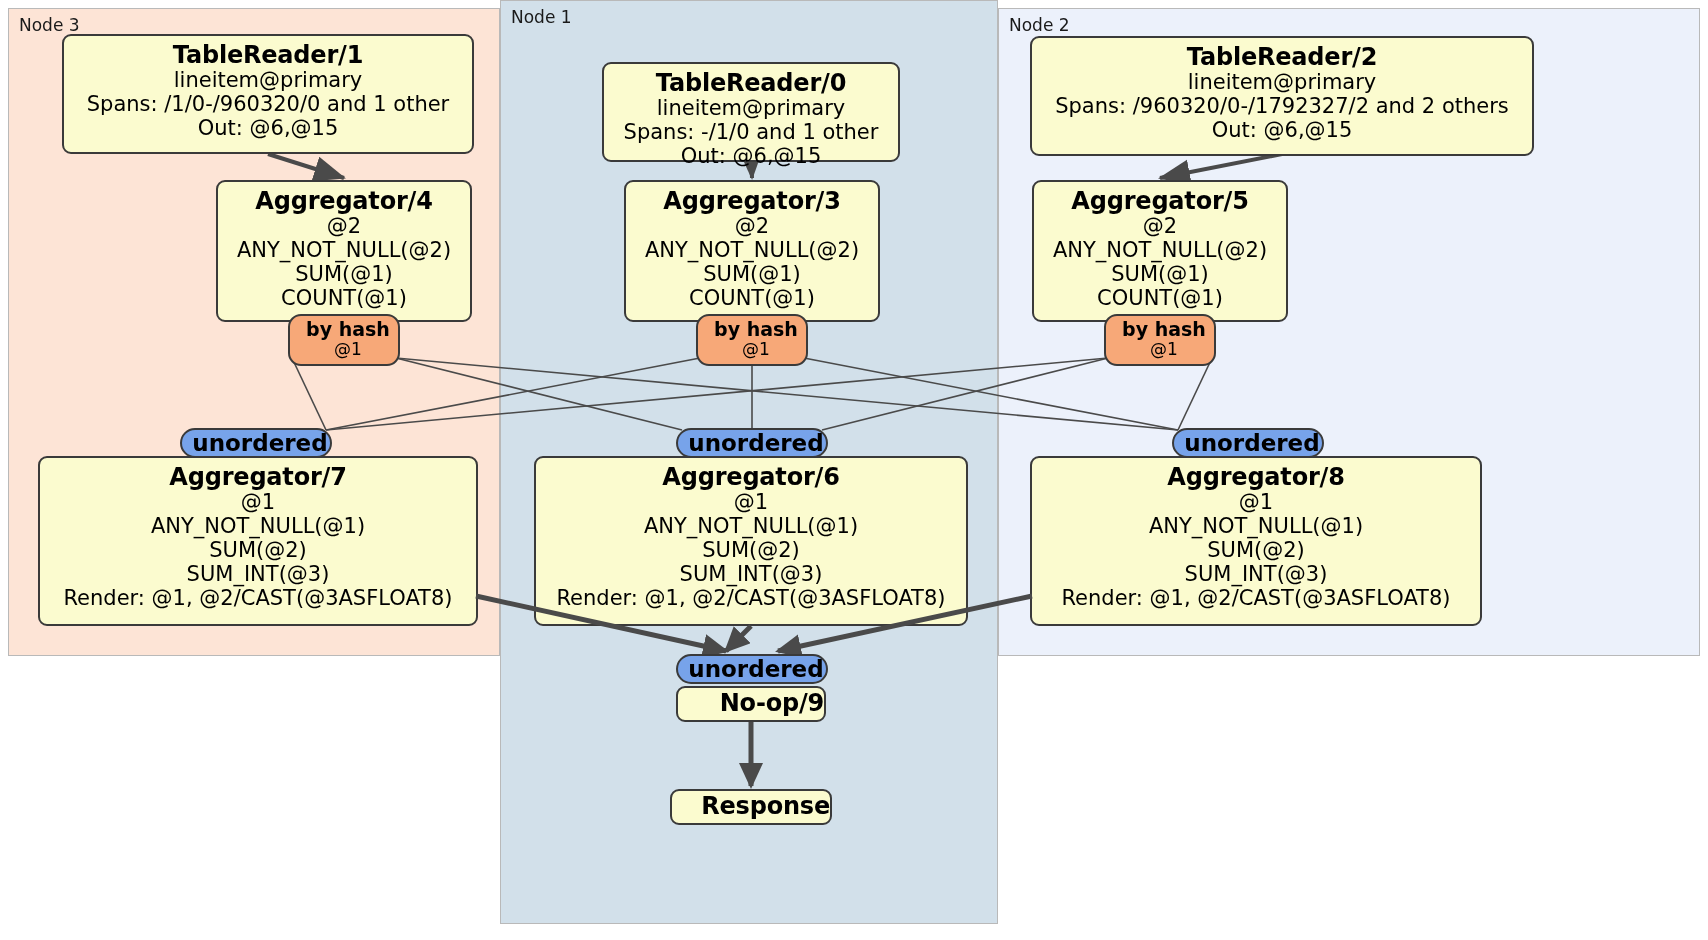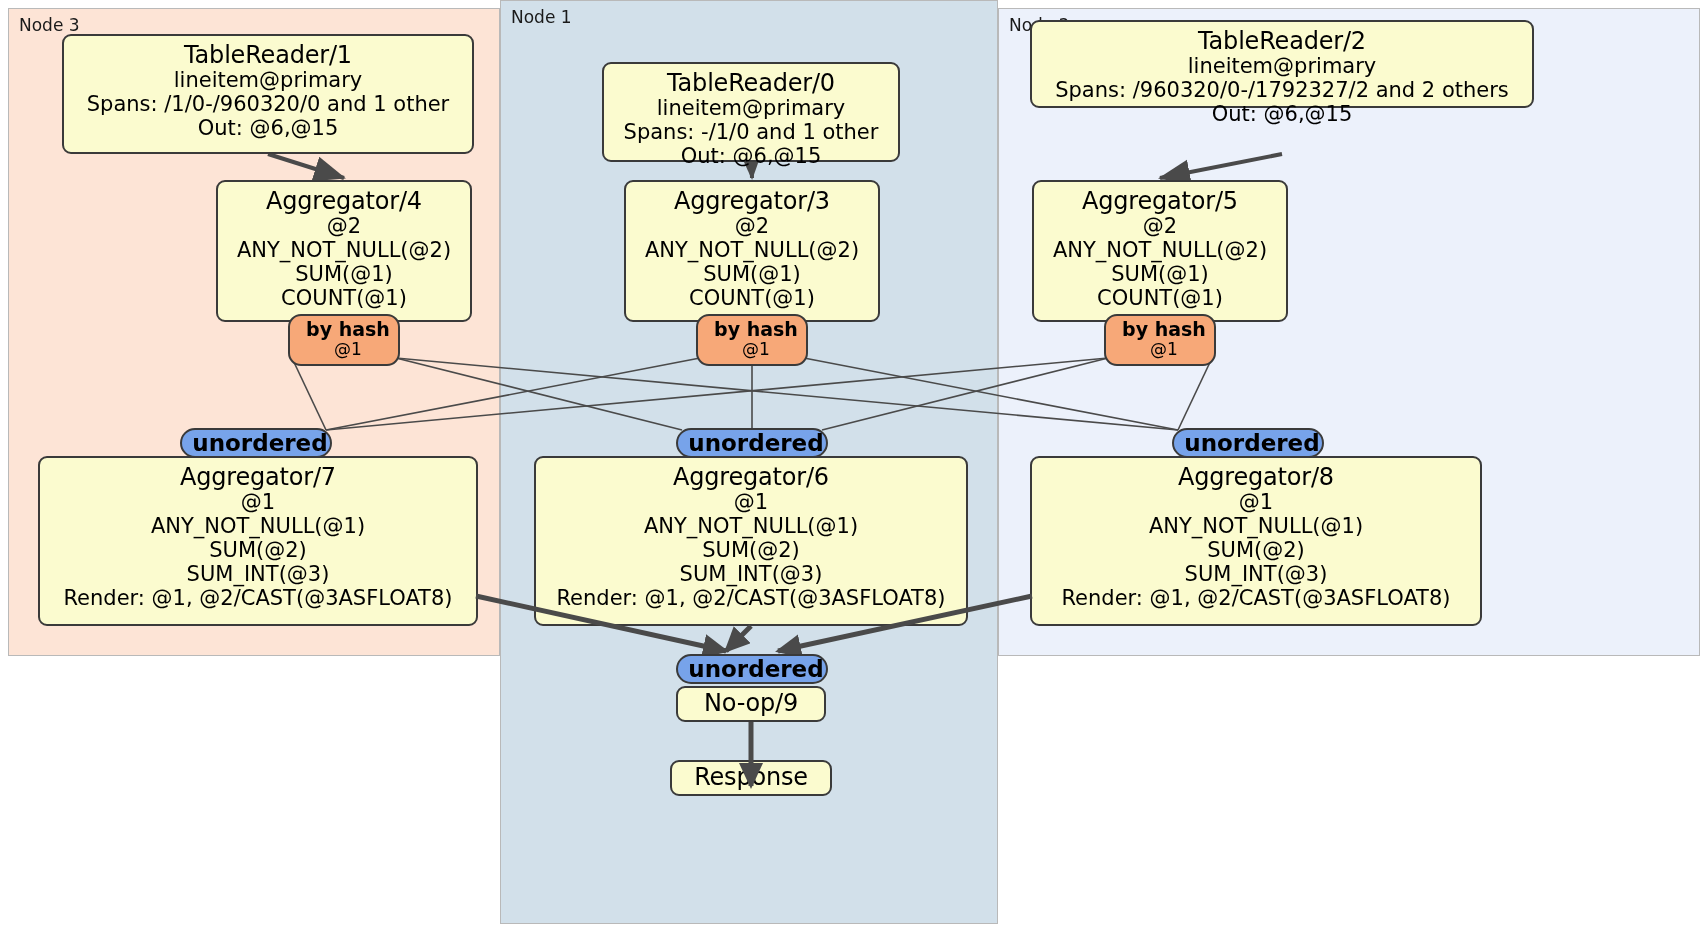--- a/index.html
+++ b/index.html
@@ -37,33 +37,33 @@
     border: 2px solid #3a3a3a;
     border-radius: 9px;
     box-sizing: border-box;
     text-align: center;
     padding-top: 6px;
     line-height: 1.14;
     color: #000000;
     z-index: 5;
   }
   .proc .title {
-    font-weight: normal;
+    font-weight: bold;
     font-size: 24px;
     letter-spacing: -0.2px;
     white-space: nowrap;
   }
   .proc .line {
     font-size: 21px;
     white-space: nowrap;
   }
   .proc.compact {
     display: flex;
     align-items: center;
-    justify-content: center;
+    justify-content: flex-end;
     padding-top: 0;
   }
   
   .badge {
     position: absolute;
     border: 2px solid #3a3a3a;
     box-sizing: border-box;
     text-align: center;
     z-index: 9;
     color: #000;
@@ -159,21 +159,21 @@
         <div class="line">lineitem@primary</div>
         <div class="line">Spans: /1/0-/960320/0 and 1 other</div>
         <div class="line">Out: @6,@15</div>
       </div>
       <div class="proc" style="left: 602px; top: 34px; width: 298px; height: 100px; margin-top: 28px;">
         <div class="title">TableReader/0</div>
         <div class="line">lineitem@primary</div>
         <div class="line">Spans: -/1/0 and 1 other</div>
         <div class="line">Out: @6,@15</div>
       </div>
-      <div class="proc" style="left: 1030px; top: 20px; width: 504px; height: 88px;">
+      <div class="proc" style="left: 1030px; top: 36px; width: 504px; height: 120px;">
         <div class="title">TableReader/2</div>
         <div class="line">lineitem@primary</div>
         <div class="line">Spans: /960320/0-/1792327/2 and 2 others</div>
         <div class="line">Out: @6,@15</div>
       </div>
       <div class="proc" style="left: 216px; top: 180px; width: 256px; height: 142px;">
         <div class="title">Aggregator/4</div>
         <div class="line">@2</div>
         <div class="line">ANY_NOT_NULL(@2)</div>
         <div class="line">SUM(@1)</div>
@@ -213,21 +213,21 @@
         <div class="title">Aggregator/8</div>
         <div class="line">@1</div>
         <div class="line">ANY_NOT_NULL(@1)</div>
         <div class="line">SUM(@2)</div>
         <div class="line">SUM_INT(@3)</div>
         <div class="line">Render: @1, @2/CAST(@3ASFLOAT8)</div>
       </div>
       <div class="proc compact" style="left: 676px; top: 686px; width: 150px; height: 36px;">
         <div class="title">No-op/9</div>
       </div>
-      <div class="proc compact" style="left: 670px; top: 760px; width: 162px; height: 36px;">
+      <div class="proc compact" style="left: 670px; top: 789px; width: 162px; height: 36px;">
         <div class="title">Response</div>
       </div>
     </div>
 
   <svg id="edges-top">
     <g id="edges-thick-group">
         <line x1="476" y1="596" x2="726" y2="651" stroke="#4a4a4a" stroke-width="5" marker-end="url(#arrow-thick)"></line>
         <line x1="751" y1="626" x2="726" y2="651" stroke="#4a4a4a" stroke-width="5" marker-end="url(#arrow-thick)"></line>
         <line x1="1032" y1="596" x2="778" y2="651" stroke="#4a4a4a" stroke-width="5" marker-end="url(#arrow-thick)"></line>
         <line x1="751" y1="722" x2="751" y2="786" stroke="#4a4a4a" stroke-width="5" marker-end="url(#arrow-thick)"></line>

